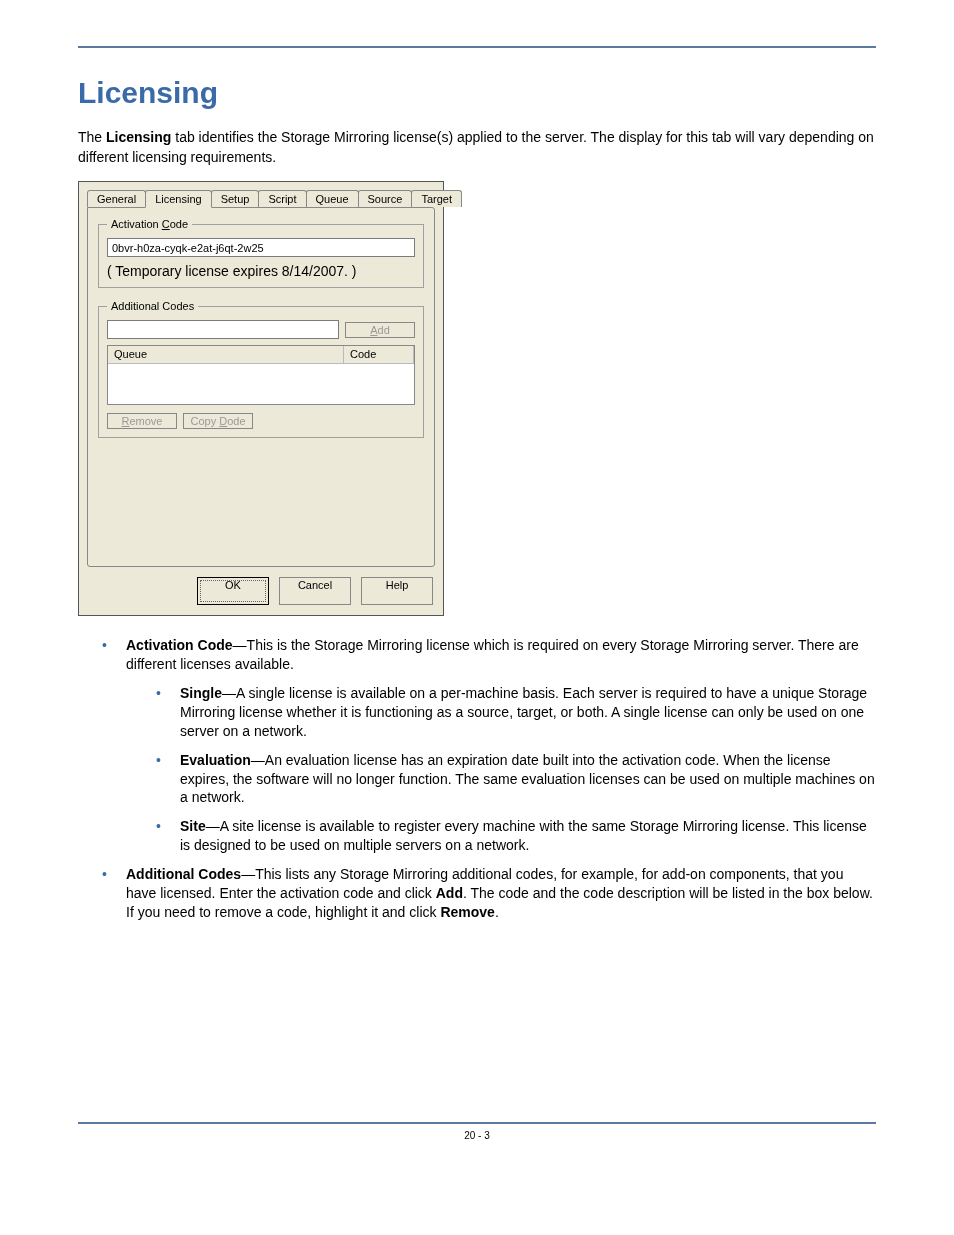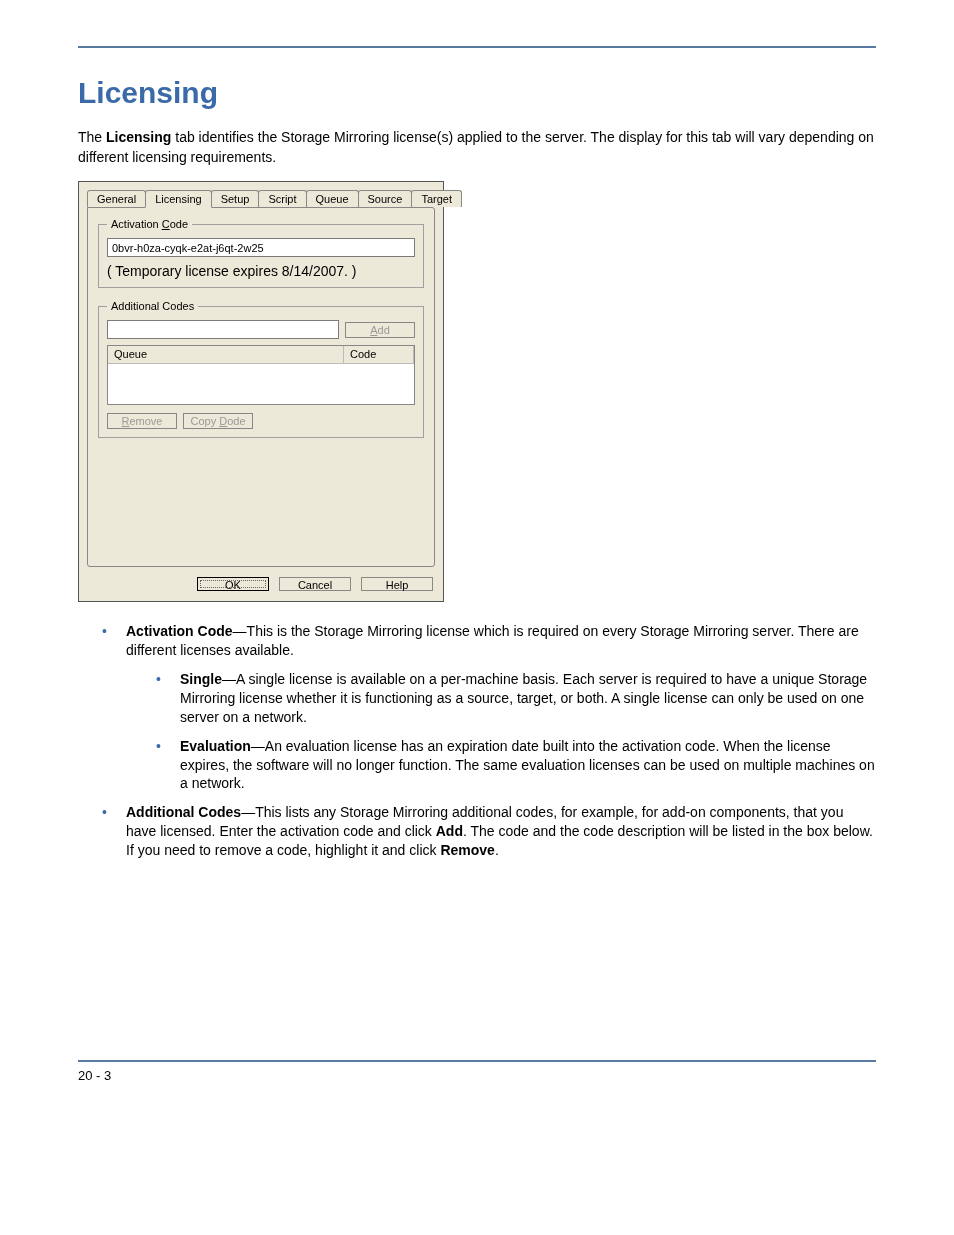--- a/index.html
+++ b/index.html
@@ -153,21 +153,21 @@
     margin-top: 8px;
     display: flex;
     gap: 6px;
   }
   .dlg-buttons {
     display: flex;
     justify-content: flex-end;
     gap: 10px;
     padding: 0 10px 10px 0;
   }
-  .dlg-buttons .btn { width: 72px; height: 14px; }
+  .dlg-buttons .btn { width: 72px; height: 28px; }
   .dlg-buttons .btn.default {
     border: 1px solid #000;
     outline: 1px dotted #666;
     outline-offset: -4px;
     color: #000;
   }
   
   ul.outer {
     list-style: none;
     padding-left: 24px;
@@ -204,22 +204,23 @@
     left: 0;
     top: 0;
     color: #3a6aa7;
     font-size: 14px;
   }
   .after-para { margin-top: 8px; line-height: 1.35; }
   b { font-weight: bold; }
   .footer {
     border-top: 2px solid #5a7aa0;
     margin-top: 200px;
+    text-align: center;
     padding-top: 6px;
-    font-size: 13px;
+    font-size: 10px;
   }
   .underline-accesskey { text-decoration: underline; }
 </style>
 </head>
 <body>
 
 <div class="page">
   <div class="top-rule"></div>
 
   <h1>Licensing</h1>
@@ -271,20 +272,21 @@
       <div class="btn">Help</div>
     </div>
   </div>
 
   <ul class="outer">
     <li>
       <b>Activation Code</b><span>—This is the Storage Mirroring license which is required on every Storage Mirroring server. There are different licenses available.</span>
       <ul class="inner">
         <li><b>Single</b><span>—A single license is available on a per-machine basis. Each server is required to have a unique Storage Mirroring license whether it is functioning as a source, target, or both. A single license can only be used on one server on a network.</span></li>
         <li><b>Evaluation</b><span>—An evaluation license has an expiration date built into the activation code. When the license expires, the software will no longer function. The same evaluation licenses can be used on multiple machines on a network.</span></li>
+        <li><b>Site</b><span>—A site license is available to register every machine with the same Storage Mirroring license. This license is designed to be used on multiple servers on a network.</span></li>
       </ul>
     </li>
     <li>
       <b>Additional Codes</b><span>—This lists any Storage Mirroring additional codes, for example, for add-on components, that you have licensed. Enter the activation code and click </span><b>Add</b><span>. The code and the code description will be listed in the box below. If you need to remove a code, highlight it and click </span><b>Remove</b><span>.</span>
     </li>
   </ul>
 
   <div class="footer">20 - 3</div>
 </div>
 

